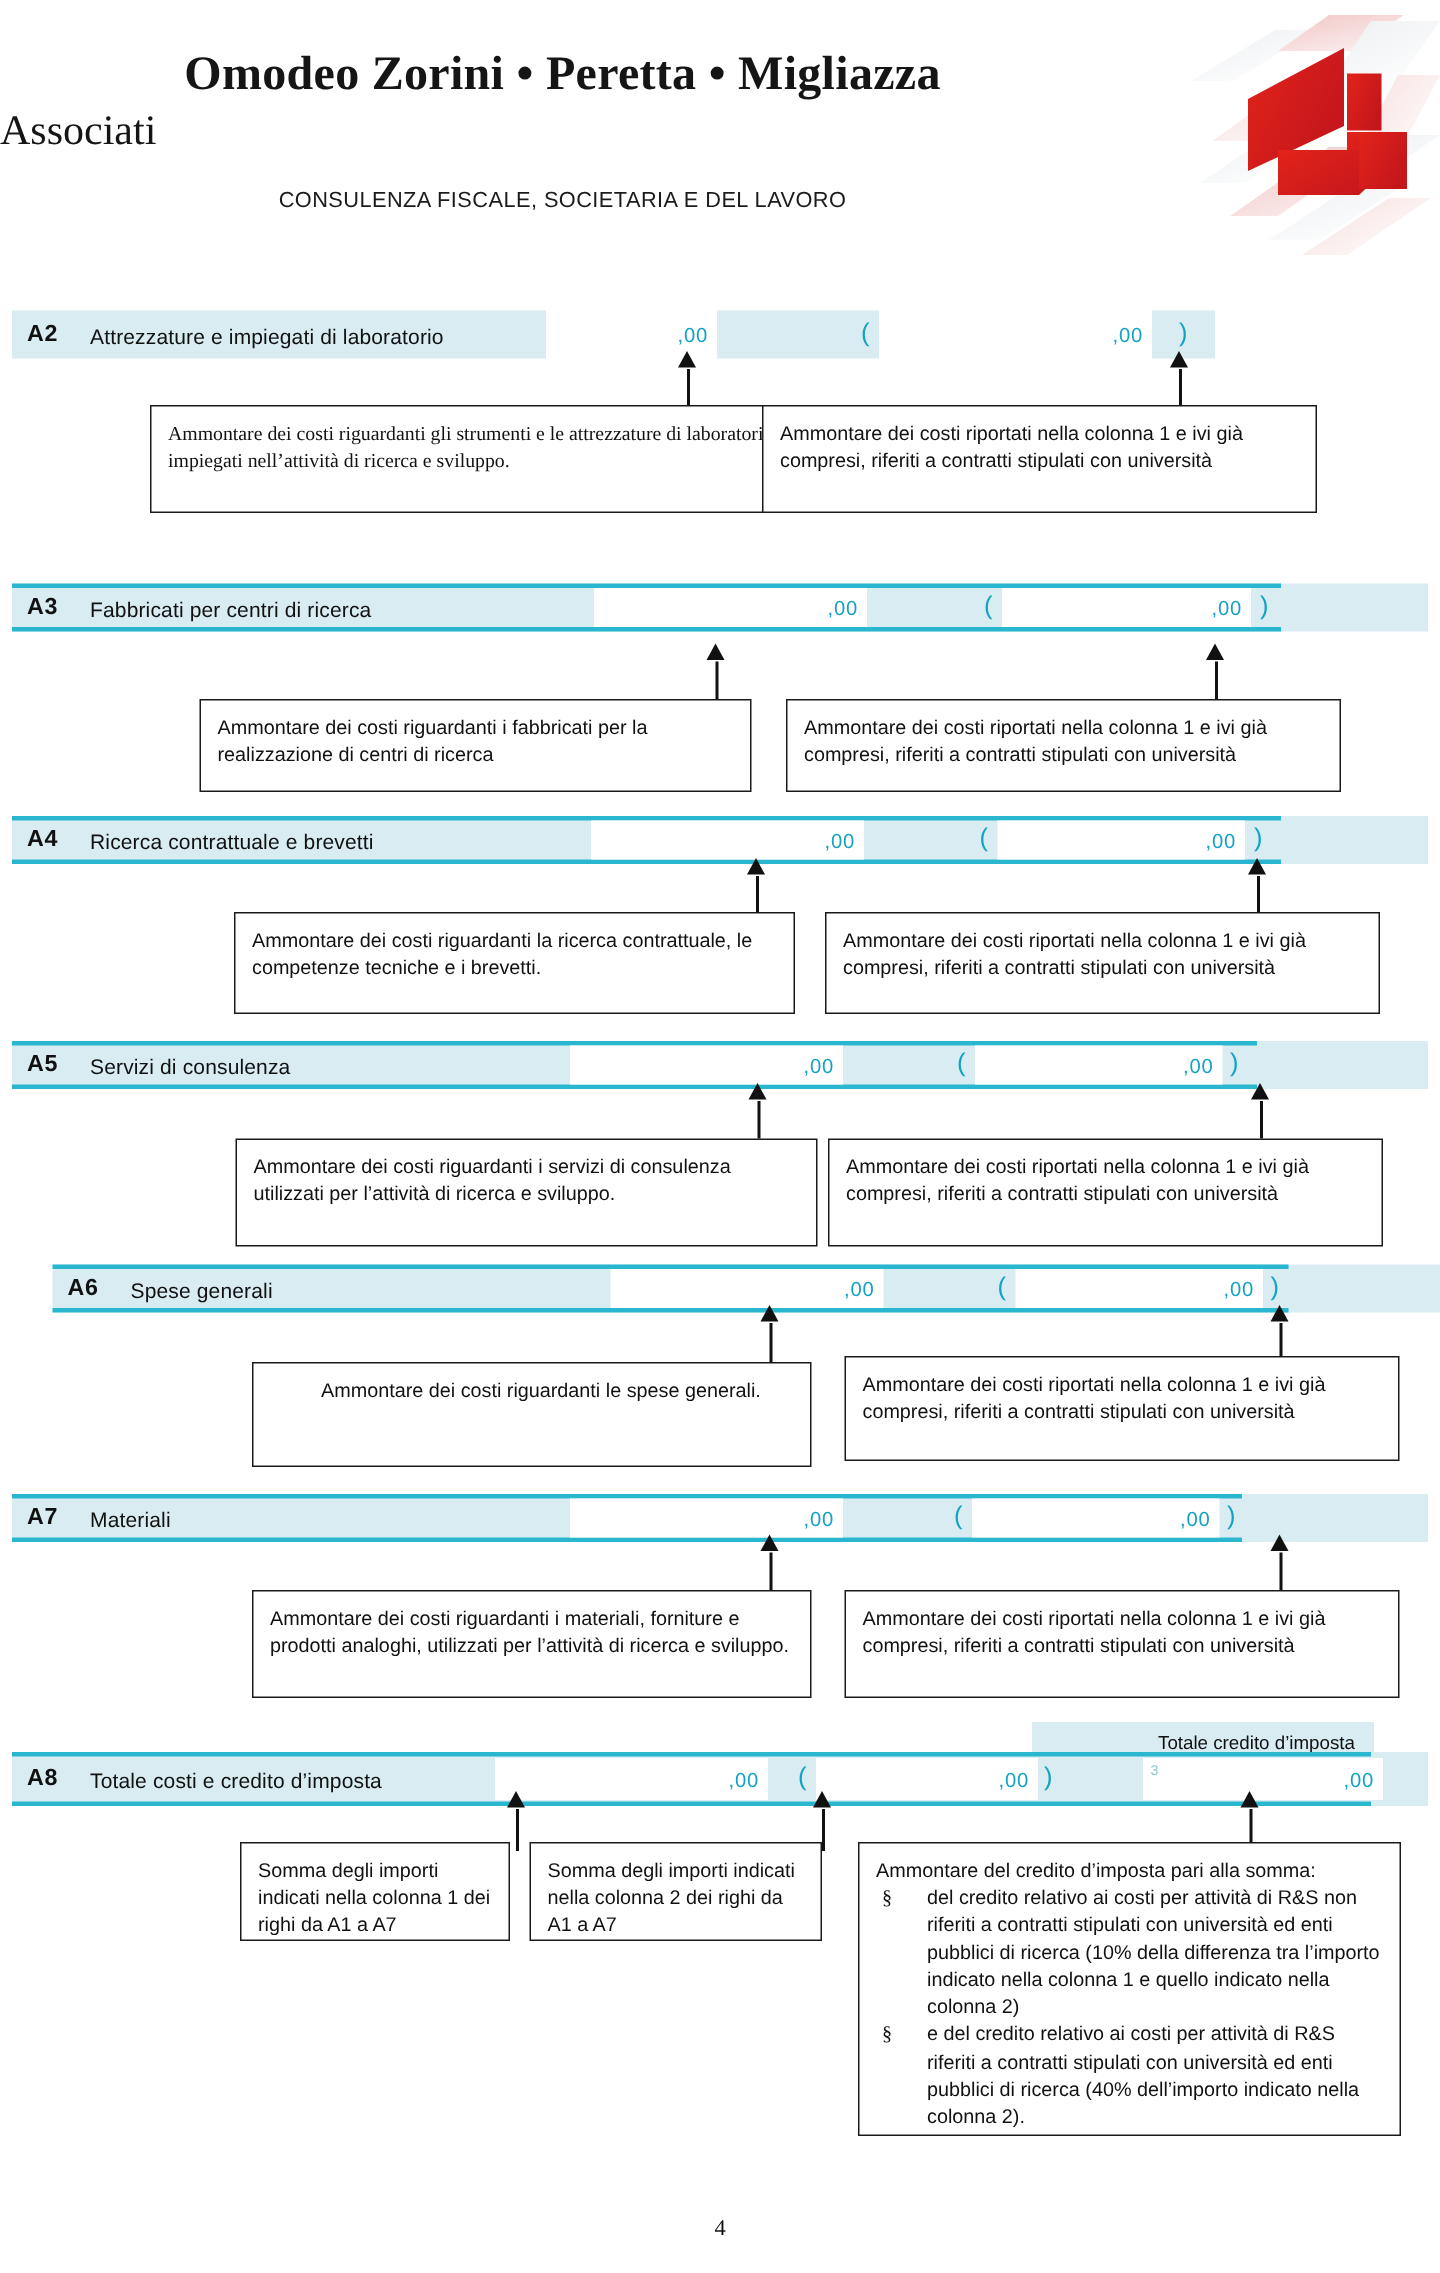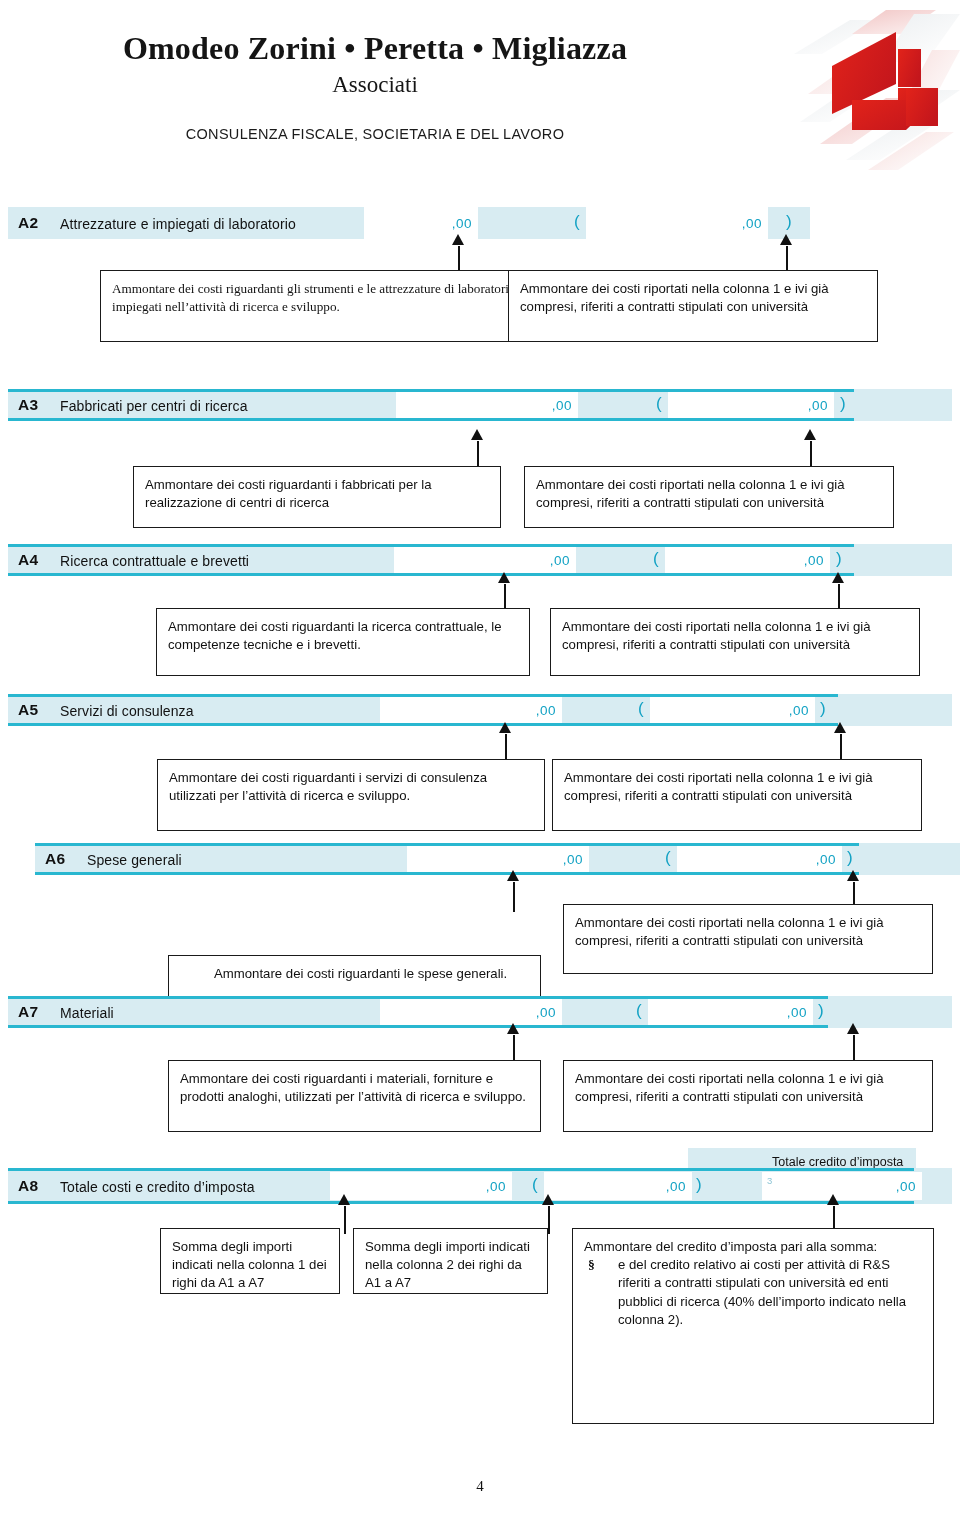--- a/index.html
+++ b/index.html
@@ -33,24 +33,24 @@
     font-weight: bold;
     font-size: 32px;
     letter-spacing: 0.2px;
     white-space: nowrap;
     color: #151515;
   }
   #firm-subtitle {
     position: absolute;
     left: 0; top: 72px;
     width: 750px;
-    text-align: center;
+    text-align: left;
     font-family: "Liberation Serif", serif;
     font-weight: normal;
-    font-size: 23px;
+    font-size: 28px;
     color: #151515;
   }
   #firm-tagline {
     position: absolute;
     left: 0; top: 126px;
     width: 750px;
     text-align: center;
     font-family: "Liberation Sans", sans-serif;
     font-size: 14.5px;
     letter-spacing: 0.3px;
@@ -348,21 +348,21 @@
   <span class="paren" style="left:630px;">(</span>
   <div class="field-box" style="left:642px;width:165px;">
     <span class="field-amount">,00</span>
   </div>
   <span class="paren" style="left:812px;">)</span>
 </div>
 <div class="leader" style="left:513px;top:882px;height:30px;"></div>
 <div class="arrowhead" style="left:507px;top:870px;"></div>
 <div class="leader" style="left:853px;top:882px;height:30px;"></div>
 <div class="arrowhead" style="left:847px;top:870px;"></div>
-<div class="callout" style="left:168px;top:955px;width:373px;height:70px;padding-left:45px;">Ammontare dei costi riguardanti le spese generali.</div>
+<div class="callout" style="left:168px;top:908px;width:373px;height:70px;padding-left:45px;">Ammontare dei costi riguardanti le spese generali.</div>
 <div class="callout" style="left:563px;top:904px;width:370px;height:70px;">Ammontare dei costi riportati nella colonna 1 e ivi già compresi, riferiti a contratti stipulati con università</div>
 
 <div class="form-row" style="top:996px;">
   <div class="row-band" style="left:0;width:944px;"></div>
   <div class="row-rule-top" style="width:820px;"></div>
   <div class="row-rule-bottom" style="width:820px;"></div>
   <span class="row-code">A7</span>
   <span class="row-label">Materiali</span>
   <div class="field-box" style="left:372px;width:182px;">
     <span class="field-amount">,00</span>
@@ -409,20 +409,21 @@
 <div class="leader" style="left:833px;top:1206px;height:28px;"></div>
 <div class="arrowhead" style="left:827px;top:1194px;"></div>
 
 <div class="callout" style="left:160px;top:1228px;width:180px;height:66px;">Somma degli importi indicati nella colonna 1 dei righi da A1 a A7</div>
 <div class="callout" style="left:353px;top:1228px;width:195px;height:66px;">Somma degli importi indicati nella colonna 2 dei righi da A1 a A7</div>
 
 <div class="callout" style="left:572px;top:1228px;width:362px;height:196px;">
   <span>Ammontare del credito d’imposta pari alla somma:</span>
   <span class="bullet-line">
     <span class="bullet-mark">§</span>
+    <span>del credito relativo ai costi per attività di R&amp;S non riferiti a contratti stipulati con università ed enti pubblici di ricerca (10% della differenza tra l’importo indicato nella colonna 1 e quello indicato nella colonna 2)</span>
   </span>
   <span class="bullet-line">
     <span class="bullet-mark">§</span>
     <span>e del credito relativo ai costi per attività di R&amp;S riferiti a contratti stipulati con università ed enti pubblici di ricerca (40% dell’importo indicato nella colonna 2).</span>
   </span>
 </div>
 
 <div id="page-number">4</div>
 
 </body></html>

